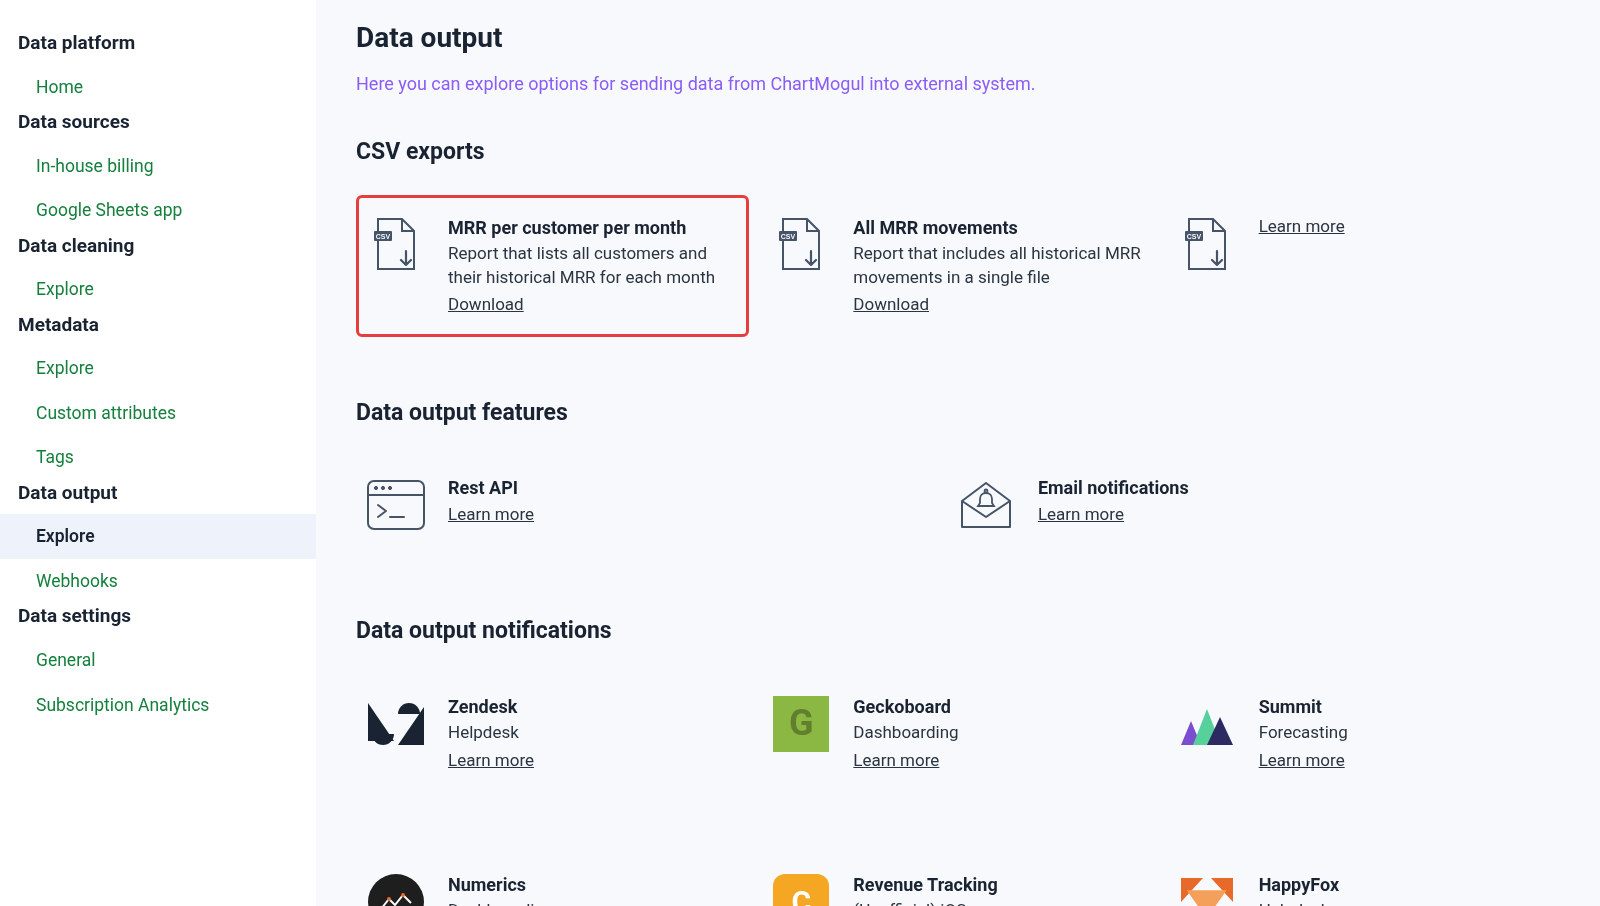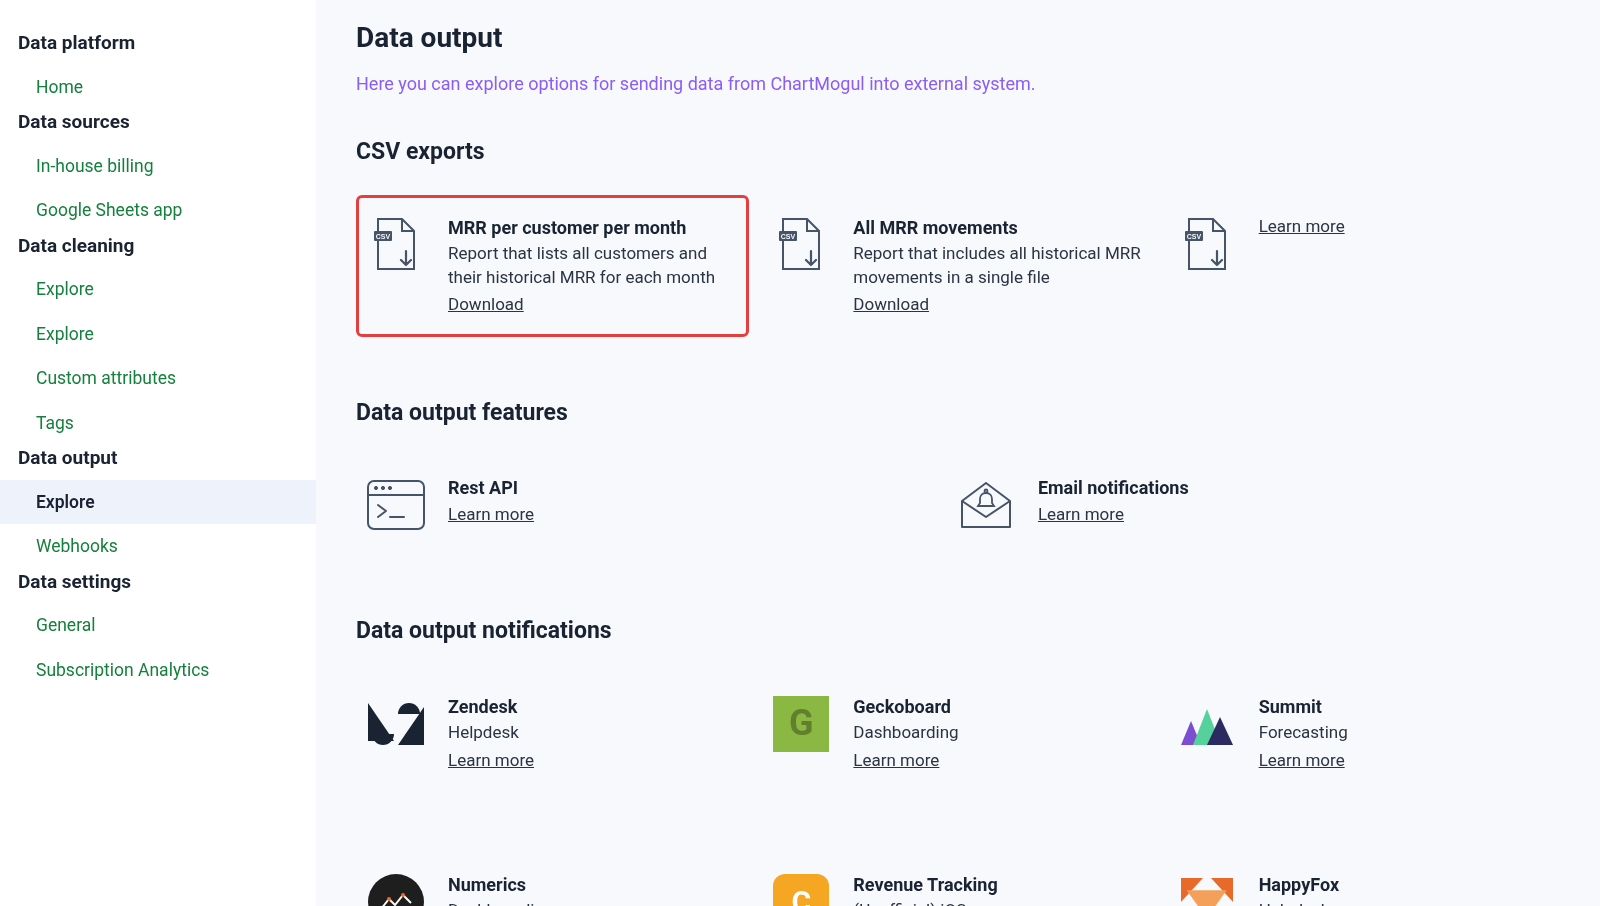--- a/index.html
+++ b/index.html
@@ -159,20 +159,21 @@
 <body>
 
 <nav class="sidebar" id="sidebar">
     <div class="sidebar-group-title">Data platform</div>
     <div class="sidebar-item">Home</div>
     <div class="sidebar-group-title">Data sources</div>
     <div class="sidebar-item">In-house billing</div>
     <div class="sidebar-item">Google Sheets app</div>
     <div class="sidebar-group-title">Data cleaning</div>
     <div class="sidebar-item">Explore</div>
+    <div class="sidebar-group-title">Metadata</div>
     <div class="sidebar-item">Explore</div>
     <div class="sidebar-item">Custom attributes</div>
     <div class="sidebar-item">Tags</div>
     <div class="sidebar-group-title">Data output</div>
     <div class="sidebar-item active">Explore</div>
     <div class="sidebar-item">Webhooks</div>
     <div class="sidebar-group-title">Data settings</div>
     <div class="sidebar-item">General</div>
     <div class="sidebar-item">Subscription Analytics</div>
   </nav>

